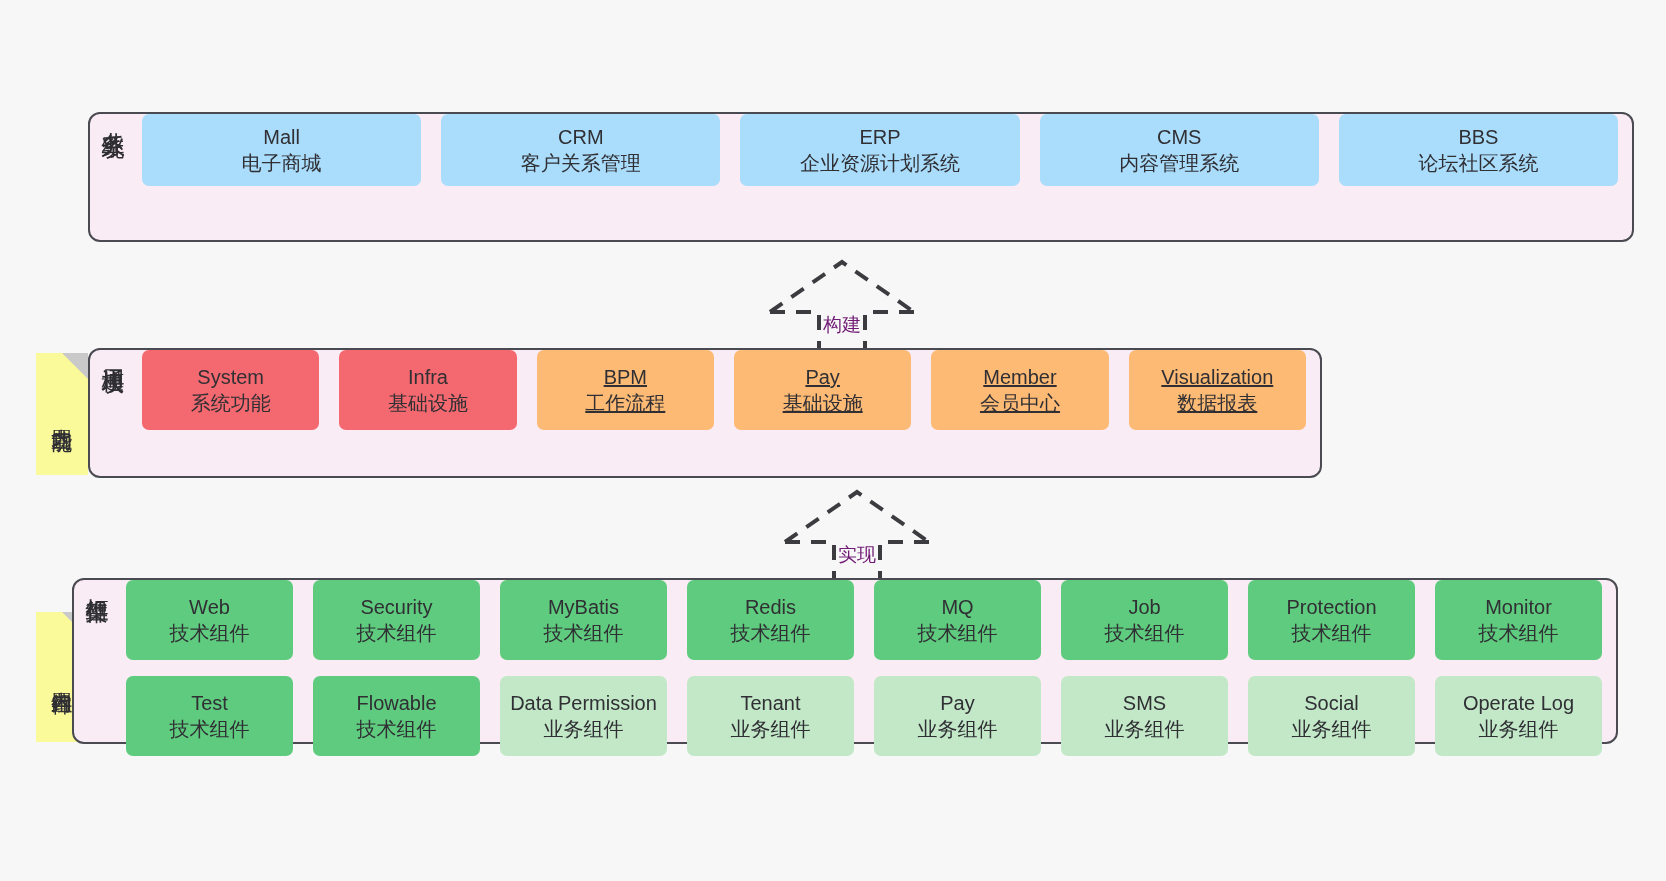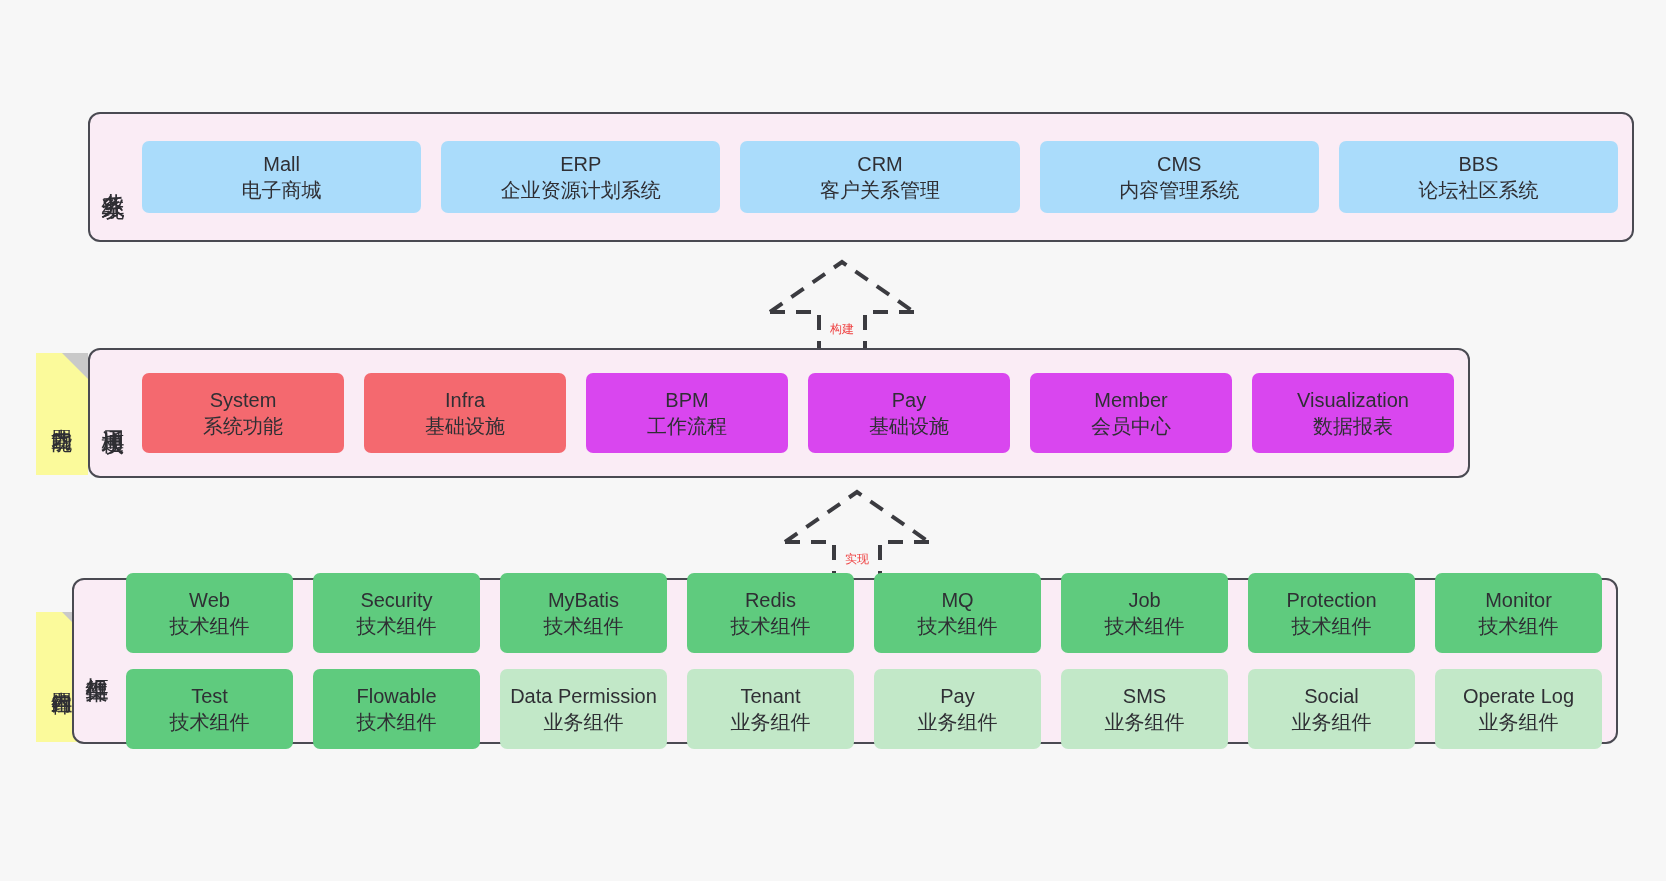--- a/index.html
+++ b/index.html
@@ -17,21 +17,21 @@
   }
 
   
   .layer {
     position: absolute;
     box-sizing: border-box;
     background: #faecf5;
     border: 2px solid #4a4a52;
     border-radius: 12px;
     display: flex;
-    align-items: center;
+    align-items: flex-start;
   }
   .layer-title {
     flex: 0 0 auto;
     width: 46px;
     display: flex;
     align-items: center;
     justify-content: center;
     font-size: 23px;
     line-height: 1.08;
     letter-spacing: 1px;
@@ -67,29 +67,29 @@
     padding: 4px 6px;
     box-sizing: border-box;
     user-select: none;
   }
   .card .en { display: block; }
   .card .cn { display: block; }
 
   
   .c-blue      { background: #aadcfb; }
   .c-red       { background: #f4696f; }
-  .c-pink      { background: #d946ef; }
+  .c-pink      { background: #fdba74; text-decoration: underline; }
   .c-green     { background: #5fcb7e; }
   .c-greenpale { background: #c2e8c8; }
 
   
   #layer-business  { left: 88px;  top: 112px; width: 1546px; height: 130px; }
   #layer-business .card { height: 72px; }
 
-  #layer-common    { left: 88px;  top: 348px; width: 1382px; height: 130px; }
+  #layer-common    { left: 88px;  top: 348px; width: 1234px; height: 130px; }
   #layer-common .card { height: 80px; }
 
   #layer-framework { left: 72px;  top: 578px; width: 1546px; height: 166px; }
   #layer-framework .card { height: 80px; }
   #layer-framework .layer-body { gap: 16px; }
 
   
   .sticky {
     position: absolute;
     width: 52px;
@@ -125,22 +125,22 @@
     width: 160px;
     height: 92px;
   }
   .arrow svg { display: block; }
   .arrow-label {
     position: absolute;
     left: 0;
     right: 0;
     bottom: 12px;
     text-align: center;
-    font-size: 12px;
-    color: #ef4444;
+    font-size: 19px;
+    color: #701a75;
     user-select: none;
     pointer-events: none;
   }
   .arrow-label span {
     background: #f7f7f7;
     padding: 0 2px;
   }
   #arrow-build   { left: 762px; top: 258px; }
   #arrow-implement { left: 777px; top: 488px; }
 </style>
@@ -149,26 +149,26 @@
 
 <div class="layer" id="layer-business">
   <div class="layer-title">业务系统</div>
   <div class="layer-body">
     <div class="row">
       <div class="card c-blue">
         <span class="en">Mall</span>
         <span class="cn">电子商城</span>
       </div>
       <div class="card c-blue">
+        <span class="en">CRM</span>
+        <span class="cn">客户关系管理</span>
+      </div>
+      <div class="card c-blue">
         <span class="en">ERP</span>
         <span class="cn">企业资源计划系统</span>
-      </div>
-      <div class="card c-blue">
-        <span class="en">CRM</span>
-        <span class="cn">客户关系管理</span>
       </div>
       <div class="card c-blue">
         <span class="en">CMS</span>
         <span class="cn">内容管理系统</span>
       </div>
       <div class="card c-blue">
         <span class="en">BBS</span>
         <span class="cn">论坛社区系统</span>
       </div>
     </div>

